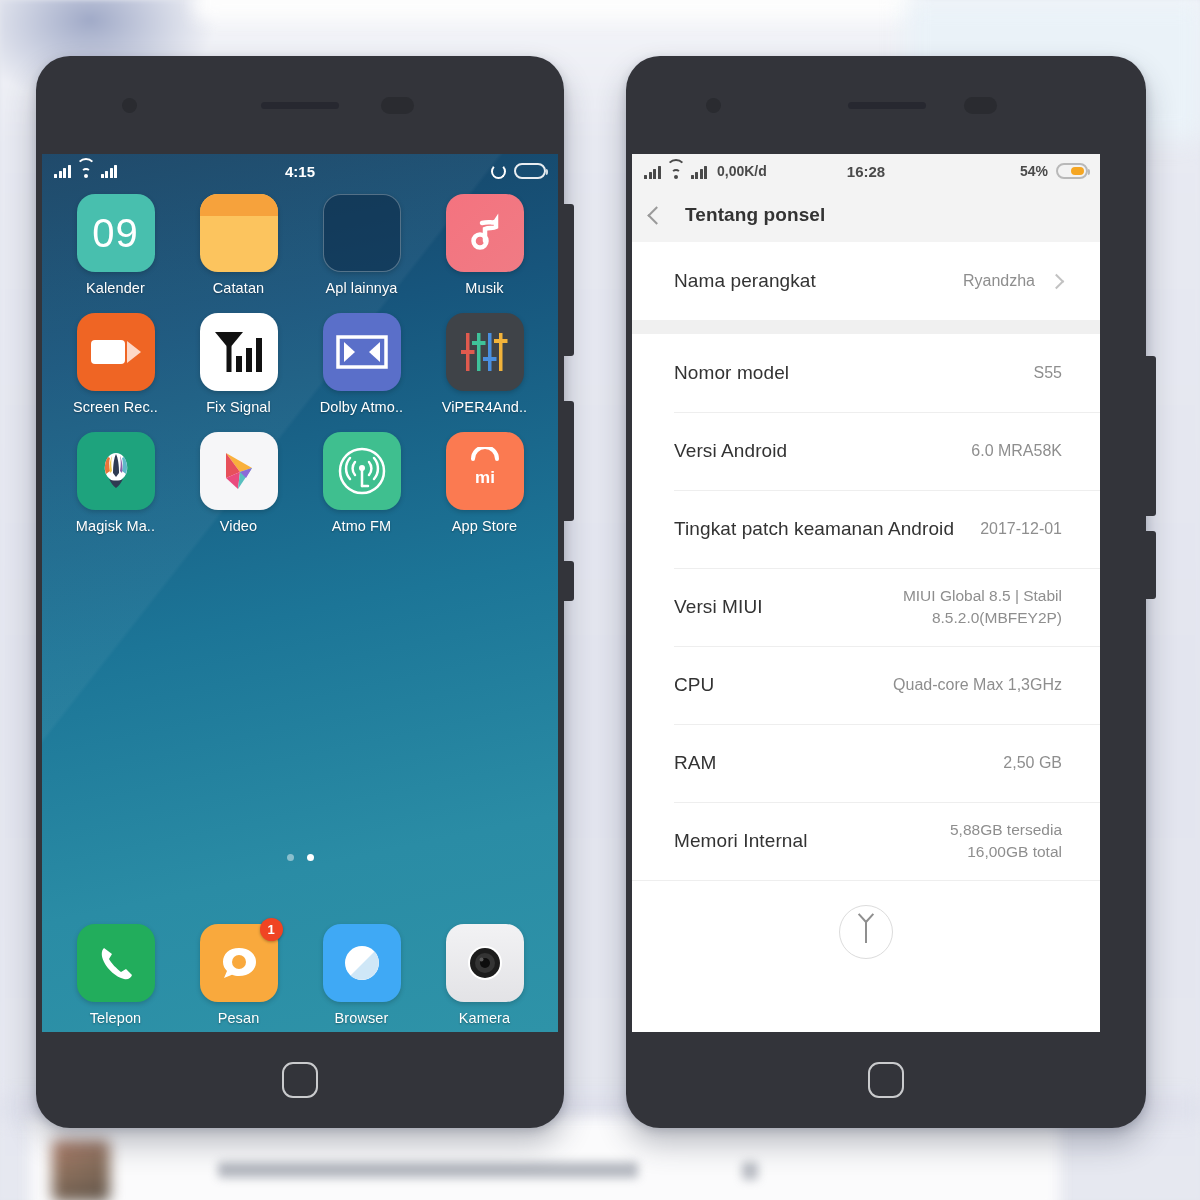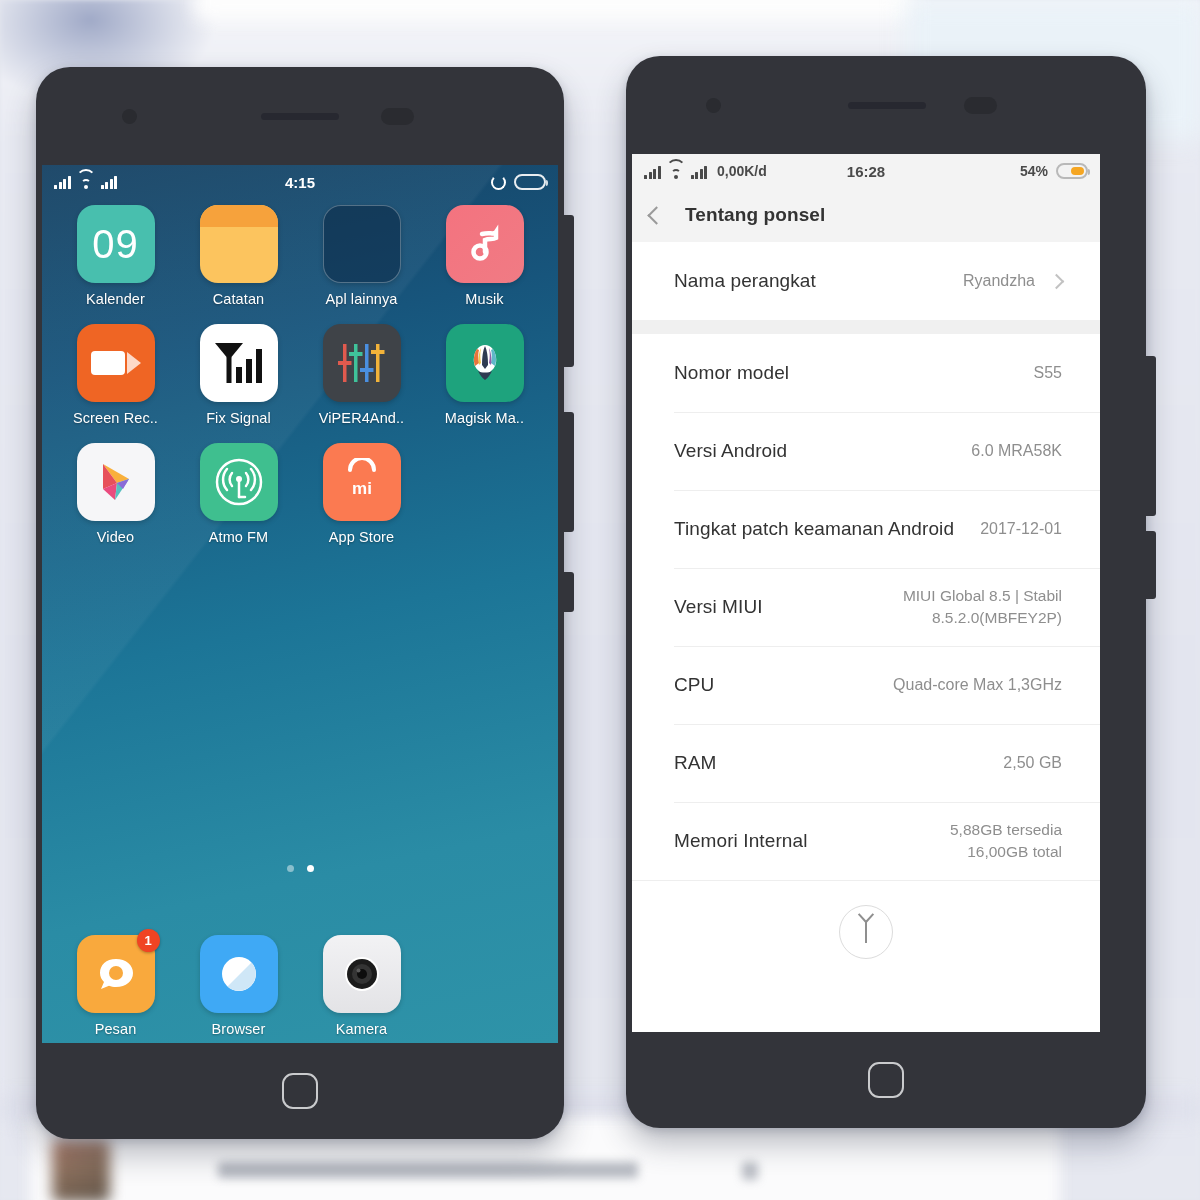--- a/index.html
+++ b/index.html
@@ -48,21 +48,21 @@
     background: #dfe1ec; filter: blur(8px);
   }
 
   
   .phone {
     position: absolute;
     background: #33343a;
     border-radius: 34px;
     box-shadow: 0 16px 30px rgba(40,45,65,.30), 0 3px 10px rgba(40,45,65,.18);
   }
-  #phone-left  { left: 36px;  top: 67px;  width: 528px; height: 1072px; }
+  #phone-left  { left: 36px;  top: 56px;  width: 528px; height: 1072px; }
   #phone-right { left: 626px; top: 56px;  width: 520px; height: 1072px; }
 
   .bezel-top { position: absolute; left: 0; top: 0; width: 100%; height: 98px; }
   .cam   { position: absolute; width: 15px; height: 15px; border-radius: 50%; background: #2a2b30; }
   .grill { position: absolute; width: 78px; height: 7px;  border-radius: 4px; background: #272830; }
   .sens  { position: absolute; width: 33px; height: 17px; border-radius: 9px; background: #2a2b30; }
 
   .home-btn {
     position: absolute; width: 36px; height: 36px;
     border: 2px solid #d7d8da; border-radius: 11px;
@@ -329,20 +329,30 @@
             <path d="M5 6 L33 6 L19 23 Z" fill="#111"></path>
             <rect x="16.5" y="20" width="5" height="26" fill="#111"></rect>
             <rect x="26" y="30" width="6" height="16" fill="#111"></rect>
             <rect x="36" y="22" width="6" height="24" fill="#111"></rect>
             <rect x="46" y="12" width="6" height="34" fill="#111"></rect>
           </svg>
         </div>
         <div class="app-lbl">Fix Signal</div>
       </div>
 
+      <div class="app">
+        <div class="app-ico ic-dolby">
+          <svg width="52" height="34" viewBox="0 0 52 34">
+            <rect x="2" y="2" width="48" height="30" fill="none" stroke="#fff" stroke-width="3.5"></rect>
+            <path d="M8 7 L19 17 L8 27 Z" fill="#fff"></path>
+            <path d="M44 7 L33 17 L44 27 Z" fill="#fff"></path>
+          </svg>
+        </div>
+        <div class="app-lbl">Dolby Atmo..</div>
+      </div>
 
       <div class="app">
         <div class="app-ico ic-viper">
           <svg width="48" height="44" viewBox="0 0 48 44">
             <rect x="5" y="3" width="3.5" height="38" fill="#e05a4e"></rect>
             <rect x="0" y="20" width="13.5" height="4" fill="#e05a4e"></rect>
             <rect x="16" y="3" width="3.5" height="38" fill="#3fc29a"></rect>
             <rect x="11" y="11" width="13.5" height="4" fill="#3fc29a"></rect>
             <rect x="27" y="3" width="3.5" height="38" fill="#4a8fe0"></rect>
             <rect x="22" y="27" width="13.5" height="4" fill="#4a8fe0"></rect>
@@ -409,20 +419,28 @@
 
     </div>
 
     <div class="dots">
       <i></i>
       <i class="on"></i>
     </div>
 
     <div class="dock">
 
+      <div class="app-wrap">
+        <div class="app-ico ic-telepon">
+          <svg width="42" height="42" viewBox="0 0 42 42">
+            <path d="M9 6 C6 9 6 14 9 20 C13 28 21 35 29 37 C33 38 36 36 37 33 L31 27 L26 30 C22 27 16 21 14 17 L17 12 Z" fill="#fff"></path>
+          </svg>
+        </div>
+        <div class="app-lbl">Telepon</div>
+      </div>
 
       <div class="app-wrap">
         <div style="position:relative;">
           <div class="badge">1</div>
           <div class="app-ico ic-pesan">
             <svg width="44" height="44" viewBox="0 0 44 44">
               <path d="M22 7 C32 7 39 13 39 21 C39 29 32 35 22 35 C19.5 35 17 34.6 15 33.8 L7 37 L10 30 C7.5 27.6 6 24.5 6 21 C6 13 12 7 22 7 Z" fill="#fff"></path>
               <circle cx="22" cy="21" r="7" fill="#f9a93d"></circle>
             </svg>
           </div>

